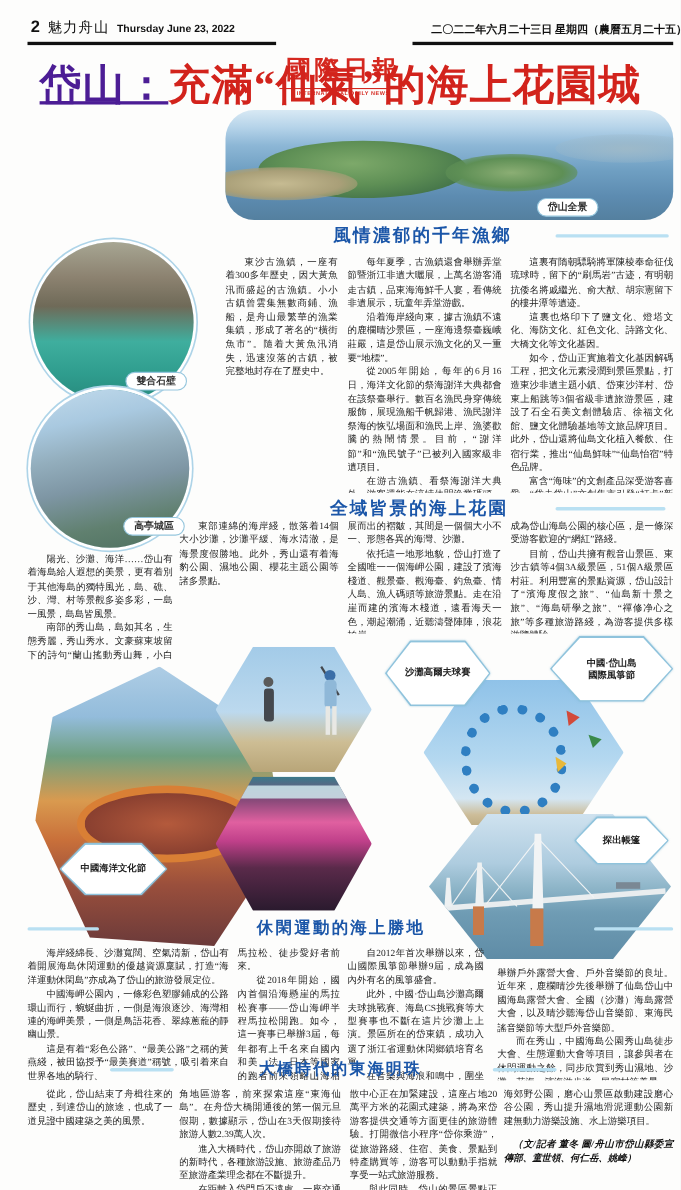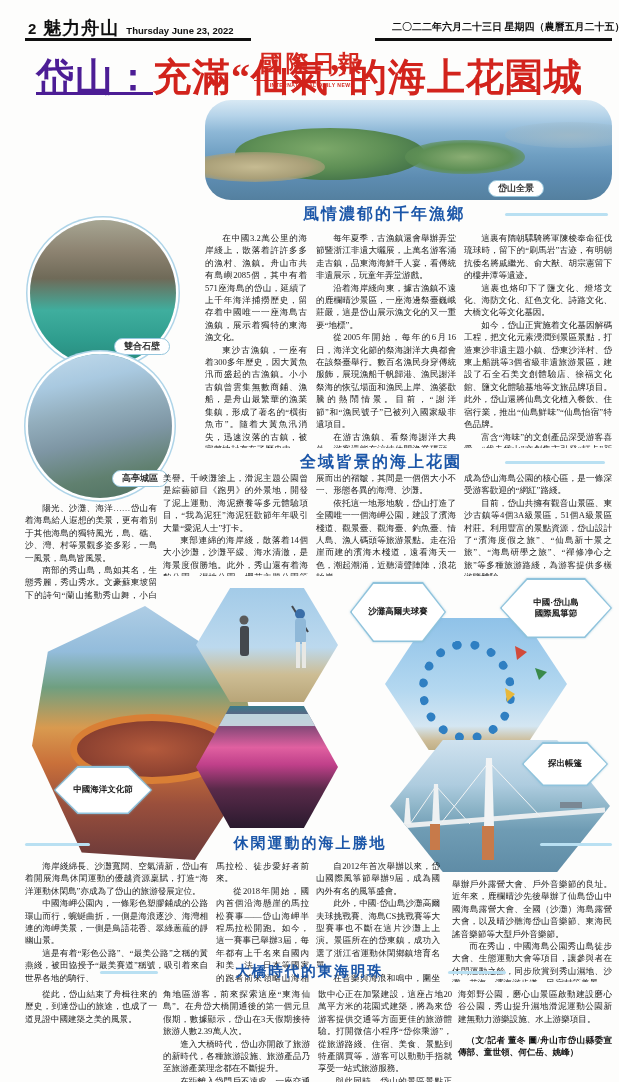--- a/index.html
+++ b/index.html
@@ -2,21 +2,21 @@
 <html><head>
 <meta charset="utf-8">
 <style>
   html,body{margin:0;padding:0;background:#e8e8e8;}
   #page{position:relative;width:619px;height:1082px;background:#fdfdfc;overflow:hidden;
         font-family:"Liberation Serif","DejaVu Serif",serif;}
   .abs{position:absolute;}
   
   .hdr-left{display:flex;align-items:baseline;gap:7px;color:#111;}
   .pgnum{font-size:15px;font-weight:bold;font-family:"Liberation Sans",sans-serif;}
-  .secname{font-size:18px;font-weight:bold;letter-spacing:1px;}
+  .secname{font-size:13px;font-weight:normal;letter-spacing:1px;}
   .date-en{font-size:9.5px;font-weight:bold;font-family:"Liberation Sans",sans-serif;}
   .masthead{width:116px;text-align:center;}
   .masthead .mh-cn{color:#d5281f;font-size:23px;font-weight:bold;letter-spacing:3px;white-space:nowrap;}
   .masthead .mh-sub{margin-top:1px;border-top:1.6px solid #d5281f;padding-top:1px;
         color:#d5281f;font-size:5px;font-weight:bold;letter-spacing:.5px;
         font-family:"Liberation Sans",sans-serif;white-space:nowrap;}
   .date-cn{font-size:10px;font-weight:bold;color:#111;white-space:nowrap;}
   .blackbar{height:3px;background:#101010;}
   
   .headline{width:100%;text-align:center;font-weight:bold;font-size:38px;letter-spacing:1px;white-space:nowrap;}
@@ -40,21 +40,21 @@
   
   .hex{clip-path:polygon(24% 0%,76% 0%,100% 50%,76% 100%,24% 100%,0% 50%);overflow:hidden;}
   .hex-tall{clip-path:polygon(50% 0%,93% 25%,100% 62%,72% 100%,22% 97%,0% 55%,7% 18%);}
   .hexcap{filter:drop-shadow(0 0 1px rgba(120,180,210,.6));}
   .hexcap .outer{position:absolute;inset:0;background:#8fc3dc;
        clip-path:polygon(24% 0%,76% 0%,100% 50%,76% 100%,24% 100%,0% 50%);}
   .hexcap .inner{position:absolute;inset:1.5px;background:#fff;display:flex;flex-direction:column;
        align-items:center;justify-content:center;text-align:center;
        clip-path:polygon(24% 0%,76% 0%,100% 50%,76% 100%,24% 100%,0% 50%);
        font-size:8.5px;font-weight:bold;color:#222;line-height:1.35;}
-  .credit{font-size:8.6px;line-height:12.4px;font-weight:bold;color:#111;text-align:justify;text-indent:1em;}
+  .credit{font-size:8.6px;line-height:12.4px;font-weight:bold;color:#111;text-align:justify;text-indent:1em;font-style:italic;}
 </style>
 </head>
 <body>
 
 <div id="page">
 
   <div class="abs hdr-left" style="left:28px;top:16px;">
     <span class="pgnum">2</span>
     <span class="secname">魅力舟山</span>
     <span class="date-en">Thursday June 23, 2022</span>
@@ -82,21 +82,20 @@
 
   <div class="abs sec-title" style="left:303px;top:204px;width:160px;">風情濃郁的千年漁鄉</div>
   <div class="abs rule" style="left:505px;top:213px;width:103px;"></div>
 
   <div class="abs circle-photo cp1" style="left:30px;top:220px;width:146px;height:146px;"></div>
   <div class="abs pill" style="left:114px;top:338px;">雙合石壁</div>
   <div class="abs circle-photo cp2" style="left:28px;top:354px;width:144px;height:144px;"></div>
   <div class="abs pill" style="left:112px;top:470px;">高亭城區</div>
 
   <div class="abs col" style="left:205px;top:232px;width:102px;height:216px;">
-      <p>在中國3.2萬公里的海岸綫上，散落着許許多多的漁村、漁鎮。舟山市共有島嶼2085個，其中有着571座海島的岱山，延續了上千年海洋捕撈歷史，留存着中國唯一一座海島古漁鎮，展示着獨特的東海漁文化。</p>
       <p>東沙古漁鎮，一座有着300多年歷史，因大黃魚汛而盛起的古漁鎮。小小古鎮曾雲集無數商鋪、漁船，是舟山最繁華的漁業集鎮，形成了著名的“橫街魚市”。隨着大黃魚汛消失，迅速沒落的古鎮，被完整地封存在了歷史中。</p>
     </div>
   <div class="abs col" style="left:316px;top:232px;width:140px;height:216px;">
       <p>每年夏季，古漁鎮還會舉辦弄堂節暨浙江非遺大曬展，上萬名游客涌走古鎮，品東海海鮮千人宴，看傳統非遺展示，玩童年弄堂游戲。</p>
       <p>沿着海岸綫向東，據古漁鎮不遠的鹿欄晴沙景區，一座海邊祭臺巍峨莊嚴，這是岱山展示漁文化的又一重要“地標”。</p>
       <p>從2005年開始，每年的6月16日，海洋文化節的祭海謝洋大典都會在該祭臺舉行。數百名漁民身穿傳統服飾，展現漁船千帆歸港、漁民謝洋祭海的恢弘場面和漁民上岸、漁婆歡騰的熱鬧情景。目前，“謝洋節”和“漁民號子”已被列入國家級非遺項目。</p>
       <p>在游古漁鎮、看祭海謝洋大典外，游客還能在涼峙休閑漁業碼頭、漁人碼頭等地坐船出海捕魚，在漁家樂裏品嘗地地道道的東海海鮮，夜晚入住漁村民宿，沉浸式地體驗漁文化。</p>
     </div>
   <div class="abs col" style="left:464px;top:232px;width:148px;height:216px;">
       <p>這裏有隋朝驃騎將軍陳棱奉命征伐琉球時，留下的“刷馬岩”古迹，有明朝抗倭名將戚繼光、俞大猷、胡宗憲留下的樓井潭等遺迹。</p>
@@ -106,21 +105,20 @@
     </div>
 
   <div class="abs sec-title" style="left:300px;top:452px;width:160px;">全域皆景的海上花園</div>
   <div class="abs rule" style="left:505px;top:461px;width:100px;"></div>
 
   <div class="abs col" style="left:25px;top:502px;width:132px;height:98px;">
       <p>陽光、沙灘、海洋……岱山有着海島給人遐想的美景，更有着別于其他海島的獨特風光，島、礁、沙、灣、村等景觀多姿多彩，一島一風景，島島皆風景。</p>
       <p>南部的秀山島，島如其名，生態秀麗，秀山秀水。文豪蘇東坡留下的詩句“蘭山搖動秀山舞，小白桃花半吞吐”，道盡了它的秀美。</p>
     </div>
   <div class="abs col" style="left:163px;top:472px;width:145px;height:104px;">
-      <p class="cont">美譽。千峽灘塗上，滑泥主題公園曾是綜藝節目《跑男》的外景地，開發了泥上運動、海泥療養等多元體驗項目，“我為泥狂”海泥狂歡節年年吸引大量“愛泥人士”打卡。</p>
       <p>東部連綿的海岸綫，散落着14個大小沙灘，沙灘平緩、海水清澈，是海景度假勝地。此外，秀山還有着海豹公園、濕地公園、櫻花主題公園等諸多景點。</p>
     </div>
   <div class="abs col" style="left:316px;top:472px;width:140px;height:104px;">
       <p class="cont">展而出的褶皺，其間是一個個大小不一、形態各異的海灣、沙灘。</p>
       <p>依托這一地形地貌，岱山打造了全國唯一一個海岬公園，建設了濱海棧道、觀景臺、觀海臺、釣魚臺、情人島、漁人碼頭等旅游景點。走在沿崖而建的濱海木棧道，遠看海天一色，潮起潮涌，近聽濤聲陣陣，浪花拍岸。</p>
     </div>
   <div class="abs col" style="left:464px;top:472px;width:148px;height:104px;">
       <p class="cont">成為岱山海島公園的核心區，是一條深受游客歡迎的“網紅”路綫。</p>
       <p>目前，岱山共擁有觀音山景區、東沙古鎮等4個3A級景區，51個A級景區村莊。利用豐富的景點資源，岱山設計了“濱海度假之旅”、“仙島新十景之旅”、“海島研學之旅”、“禪修净心之旅”等多種旅游路綫，為游客提供多樣游覽體驗。</p>
     </div>

